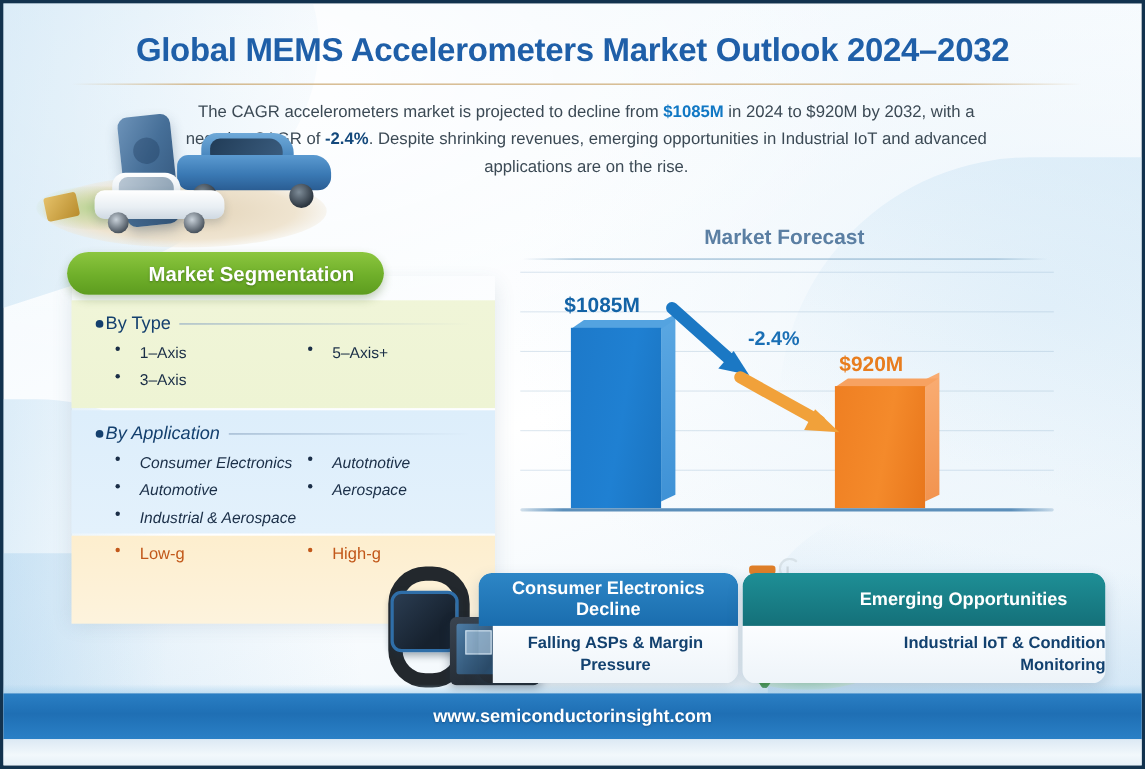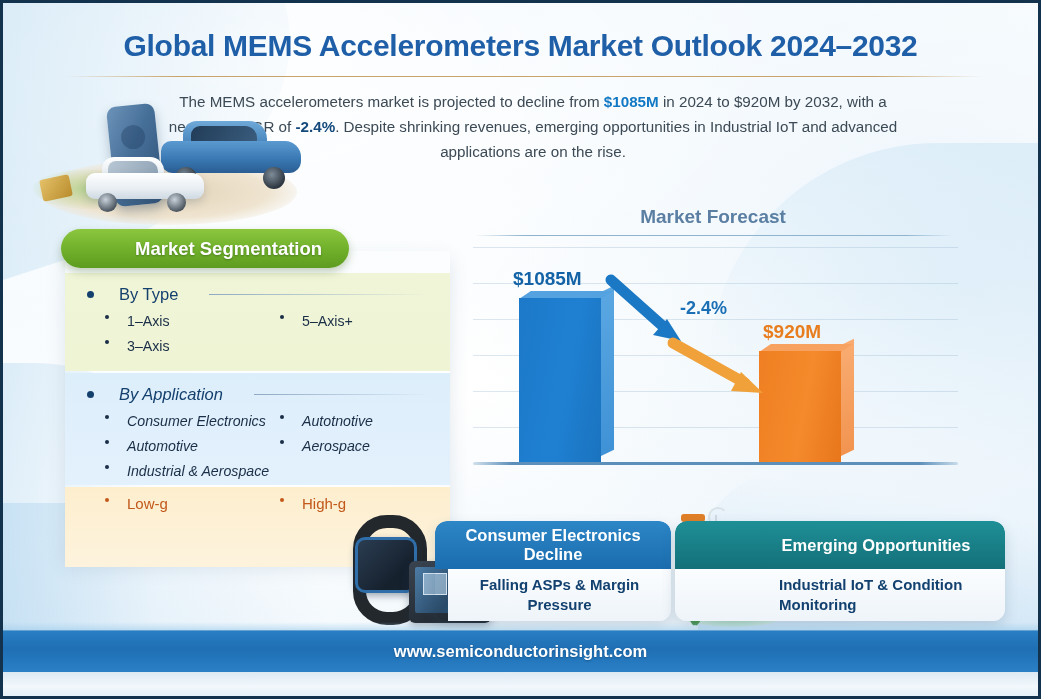--- a/index.html
+++ b/index.html
@@ -167,21 +167,21 @@
     color: #ffffff; font-size: 18.5px; font-weight: bold;
     padding-left: 34px; text-shadow: 0 1px 2px rgba(40,70,20,.45); margin-left: 40px;
   }
 
   .seg-section { position: absolute; left: 0; width: 385px; padding: 0 0 0 22px; }
   .seg-section.s-type  { top: 22px;  height: 98px;  background: linear-gradient(180deg, #f0f5d8 0%, #eef4d4 100%); }
   .seg-section.s-app   { top: 122px; height: 112px; background: linear-gradient(180deg, #ddeefb 0%, #e3f1fc 100%); font-style: italic; }
   .seg-section.s-range { top: 236px; height: 80px;  background: linear-gradient(180deg, #fdeece 0%, #fdf3dd 100%); }
 
   .seg-head {
-    display: flex; align-items: center; gap: 25px;
+    display: flex; align-items: center; gap: 2px;
     font-size: 16.5px; font-weight: normal; padding-top: 12px;
   }
   .seg-head .dot { width: 7px; height: 7px; border-radius: 50%; flex: none; }
   .s-type  .seg-head, .s-app .seg-head { color: #14406e; }
   .s-type  .seg-head .dot, .s-app .seg-head .dot { background: #14406e; }
   .s-range .seg-head { color: #bf5a19; }
   .s-range .seg-head .dot { background: #bf5a19; }
   .seg-head .rule { flex: 1; height: 1px; margin-left: 6px; margin-right: 22px; }
   .s-type .rule, .s-app .rule { background: linear-gradient(90deg, #8fa9c4, rgba(143,169,196,0)); }
   .s-range .rule { background: linear-gradient(90deg, #d09a5c, rgba(208,154,92,0)); }
@@ -258,21 +258,21 @@
                color: #12416f; font-size: 15px; font-weight: bold; line-height: 20px; }
 
   .card-ce { left: 432px; top: 518px; width: 236px; height: 100px; }
   .card-ce .card-head { background: linear-gradient(180deg, #2d86c6 0%, #1a6dae 100%);
                         border-radius: 12px 12px 0 0; }
   .card-ce .card-body { justify-content: center; text-align: center; margin-left: 13px; }
 
   .card-eo { left: 672px; top: 518px; width: 330px; height: 100px; }
   .card-eo .card-head { background: linear-gradient(180deg, #1e8f96 0%, #147079 100%);
                         border-radius: 12px 12px 0 0; padding-left: 82px; }
-  .card-eo .card-body { padding-left: 104px; }
+  .card-eo .card-body { padding-left: 104px; text-align: right; }
 
   
   .illus-watch { position: absolute; left: 334px; top: 508px; width: 146px; height: 120px; }
   .watch-strap {
     position:absolute; left: 16px; top: 4px; width: 74px; height: 110px;
     border: 13px solid #23282d; border-radius: 34px;
     background: transparent;
   }
   .watch-face {
     position:absolute; left: 18px; top: 26px; width: 62px; height: 56px;
@@ -378,21 +378,21 @@
   <div class="bg-swoosh sw1"></div>
   <div class="bg-swoosh sw2"></div>
   <div class="bg-swoosh sw3"></div>
   <div class="bg-swoosh sw4"></div>
   <div class="bg-swoosh sw5"></div>
 
   <div class="title">Global MEMS Accelerometers Market Outlook 2024–2032</div>
   <div class="title-rule"></div>
 
   <div class="subtitle">
-    <span>The MEMS accelerometers market is projected to decline from </span><span class="hi-blue">$1085M</span><span> in 2024 to </span><span>$920M</span><span> by 2032, with a negative CAGR of </span><span class="hi-dark">-2.4%</span><span>. Despite shrinking revenues, emerging opportunities in Industrial IoT and advanced applications are on the rise.</span>
+    <span>The CAGR accelerometers market is projected to decline from </span><span class="hi-blue">$1085M</span><span> in 2024 to </span><span>$920M</span><span> by 2032, with a negative CAGR of </span><span class="hi-dark">-2.4%</span><span>. Despite shrinking revenues, emerging opportunities in Industrial IoT and advanced applications are on the rise.</span>
   </div>
 
   <div class="illus-top">
     <div class="ground-ellipse"></div>
     <div class="ground-green"></div>
     <div class="chip-gold"></div>
     <div class="phone"></div>
     <div class="car-blue">
       <div class="cabin"></div>
         <div class="glass"></div>

